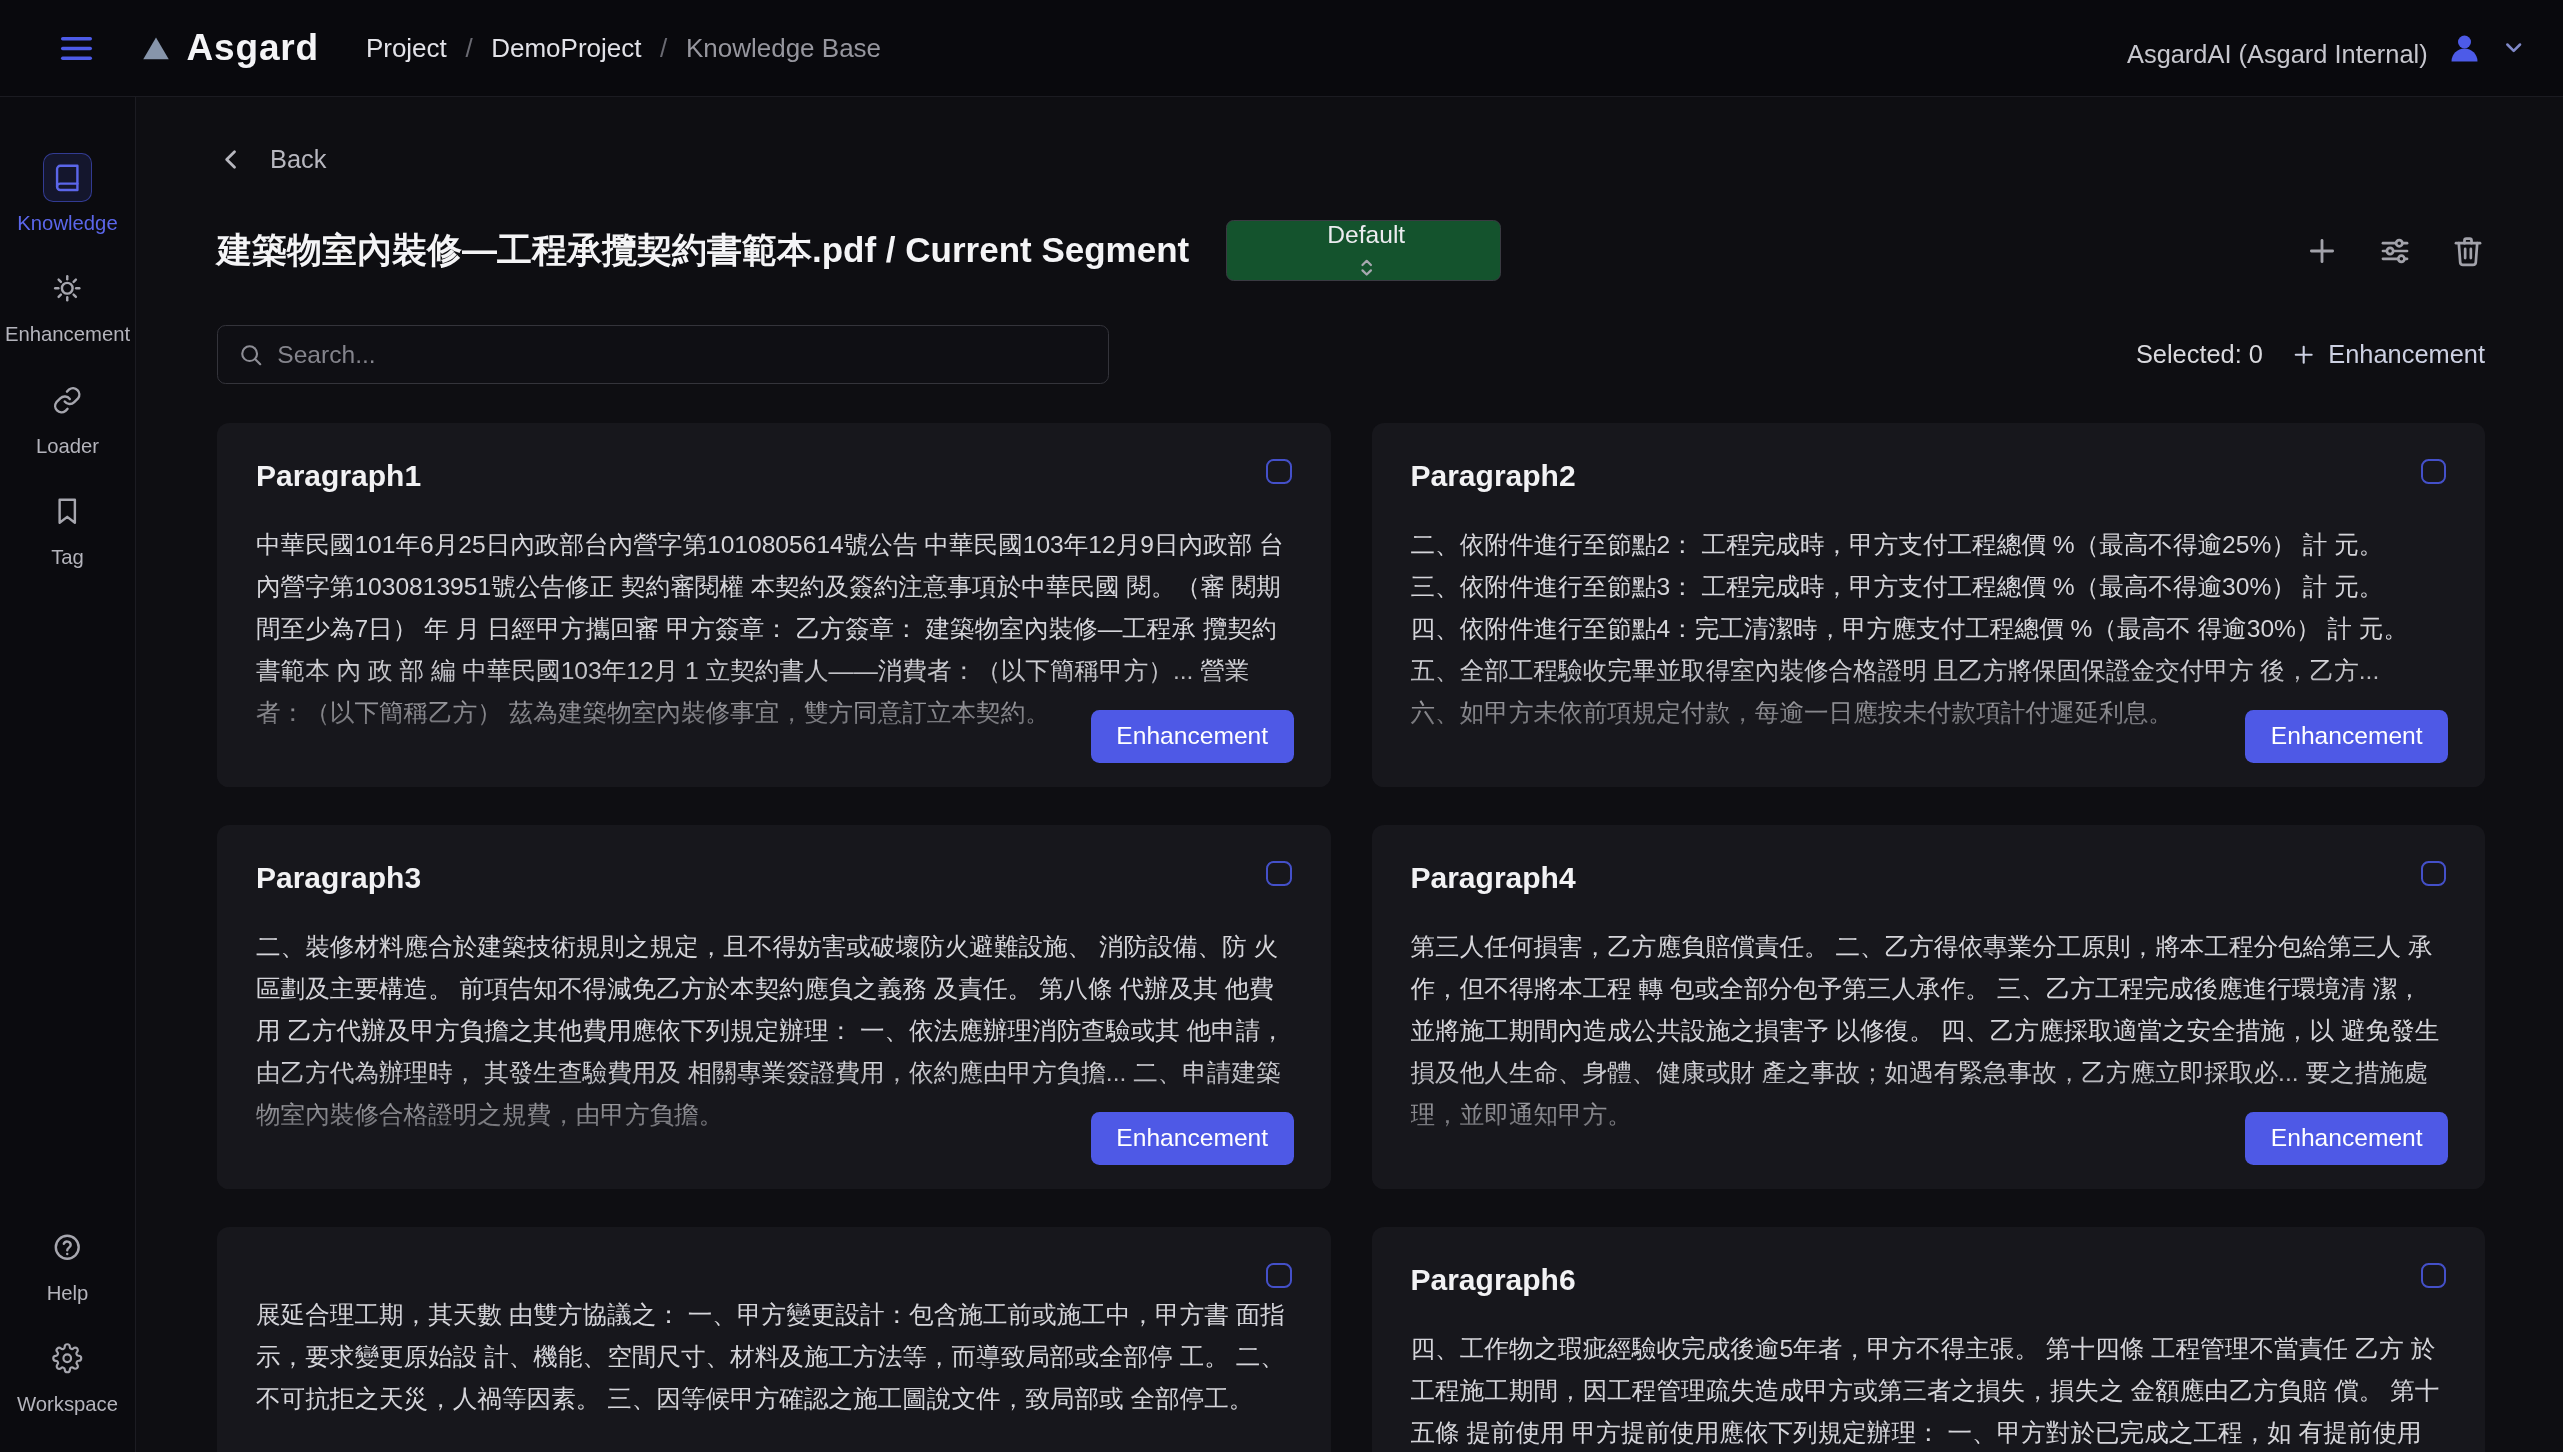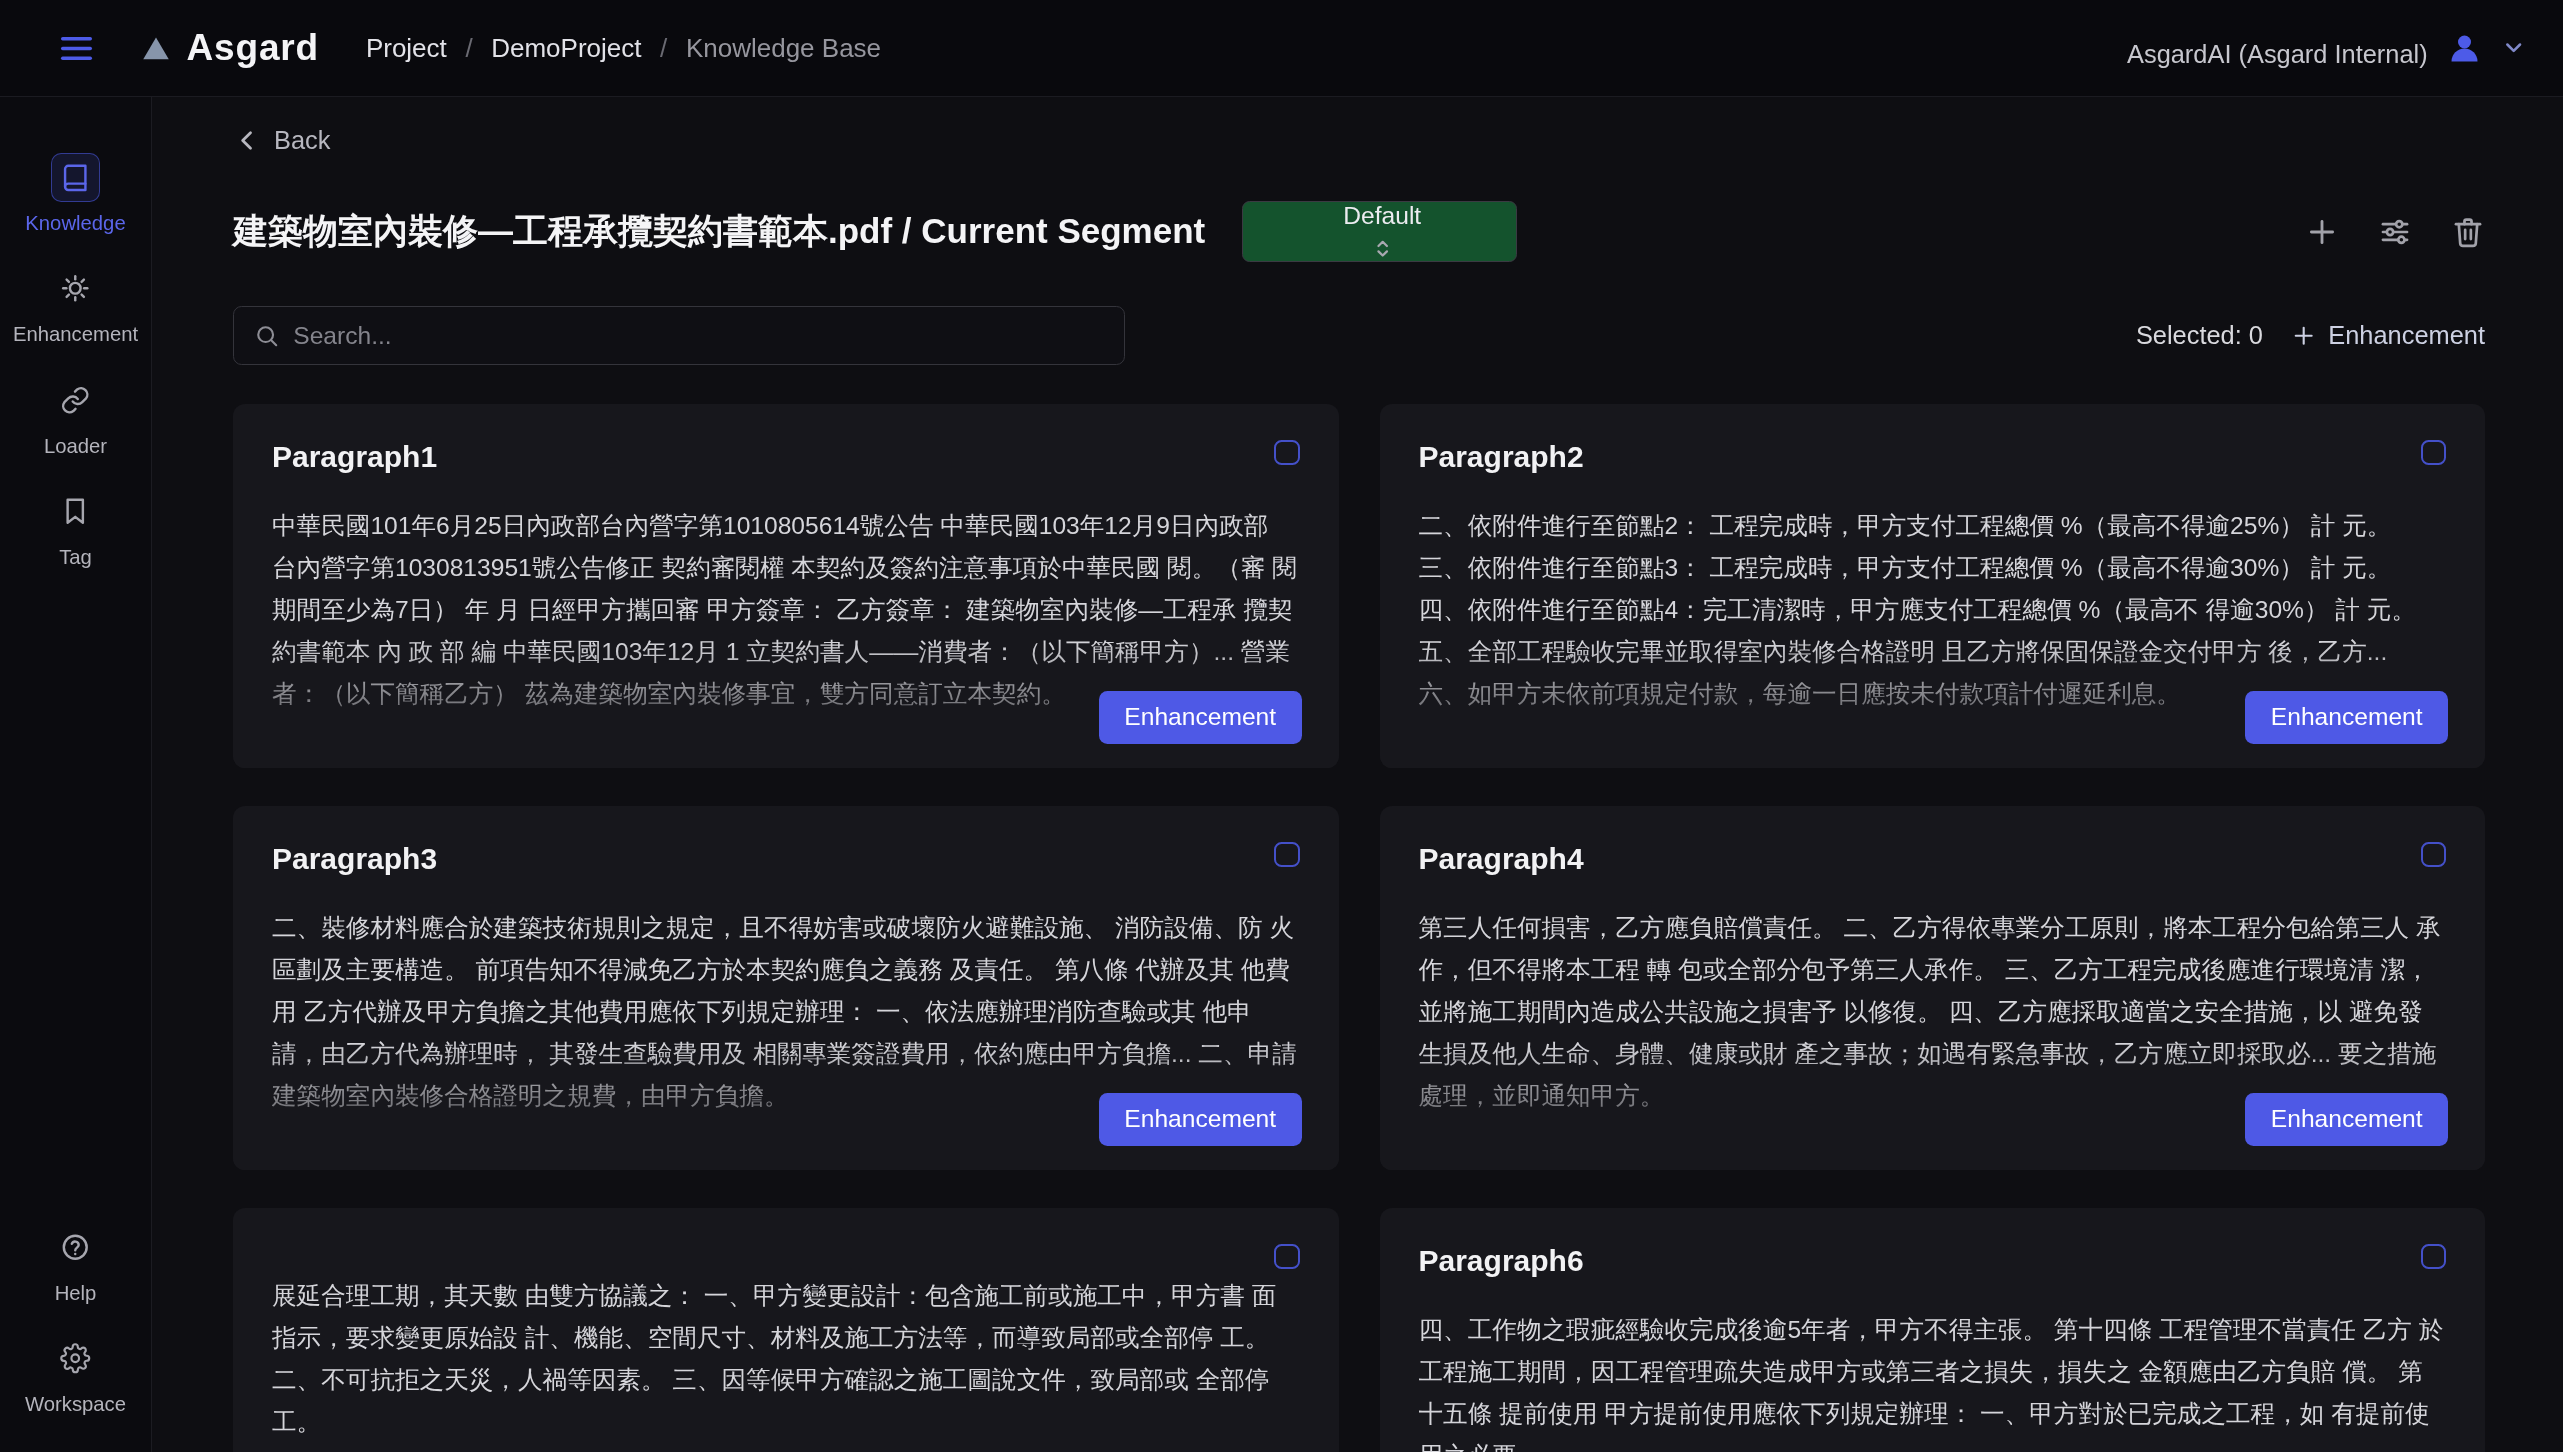--- a/index.html
+++ b/index.html
@@ -22,36 +22,36 @@
   .crumb.current { color:#96969e; }
   .top-right { margin-left:auto; display:flex; align-items:center; gap:17px; cursor:pointer; }
   .account-label { font-size:25.4px; color:#c7c7ce;margin-top:12px; }
   .user-icon { color:#4d5be8; display:flex; }
   .user-icon svg { width:39px; height:39px; }
   .tb-chevron { color:#8089c8; display:flex; }
   .tb-chevron svg { width:25.4px; height:25.4px; }
 
   
   .layout { display:flex; height:1356px; }
-  .sidebar { width:152px; background:#0b0b0f; border-right:0.8px solid #1c1c22;
+  .sidebar { width:136px; background:#0b0b0f; border-right:0.8px solid #1c1c22;
     display:flex; flex-direction:column; align-items:center; padding:56px 0 37px; }
   .side-item { display:flex; flex-direction:column; align-items:center; gap:10.2px;
     margin-bottom:29px; cursor:pointer; }
   .side-icon-box { width:49px; height:49px; display:flex; align-items:center; justify-content:center;
     color:#a6a6ae; border-radius:10.2px; }
   .side-item.active .side-icon-box { color:#5b66ea; background:rgba(77,91,232,0.14);
     border:0.8px solid rgba(77,91,232,0.55); }
   .side-icon-box svg { width:30.5px; height:30.5px; }
   .side-label { font-size:20.3px; color:#b4b4bc; }
   .side-item.active .side-label { color:#5b66ea; }
   .side-spacer { margin-top:auto; }
 
   
   .main { flex:1; padding:0 78px 0 81px; overflow:hidden; }
-  .back-row { margin-top:29px; display:flex; align-items:center; gap:12px; color:#b7b7bf;
+  .back-row { margin-top:48px; display:flex; align-items:center; gap:24px; color:#b7b7bf;
     font-size:25.4px; cursor:pointer; width:fit-content; }
   .back-row svg { width:29px; height:29px; }
 
   .title-row { margin-top:46px; display:flex; align-items:center; }
   .page-title { font-size:35px; font-weight:700; color:#f4f4f6; }
   .segment-select { margin-left:37px; width:275px; height:61px; background:#14532d;
     border:0.8px solid #3a3a42; border-radius:7.6px; display:flex; align-items:center;
     padding:0 17px 0 22px; cursor:pointer;flex-direction:column; }
   .segment-select .sel-value { font-size:24.6px; color:#ececf0; flex:1; }
   .segment-select svg { width:25.4px; height:25.4px; color:#a8a8b0; }

